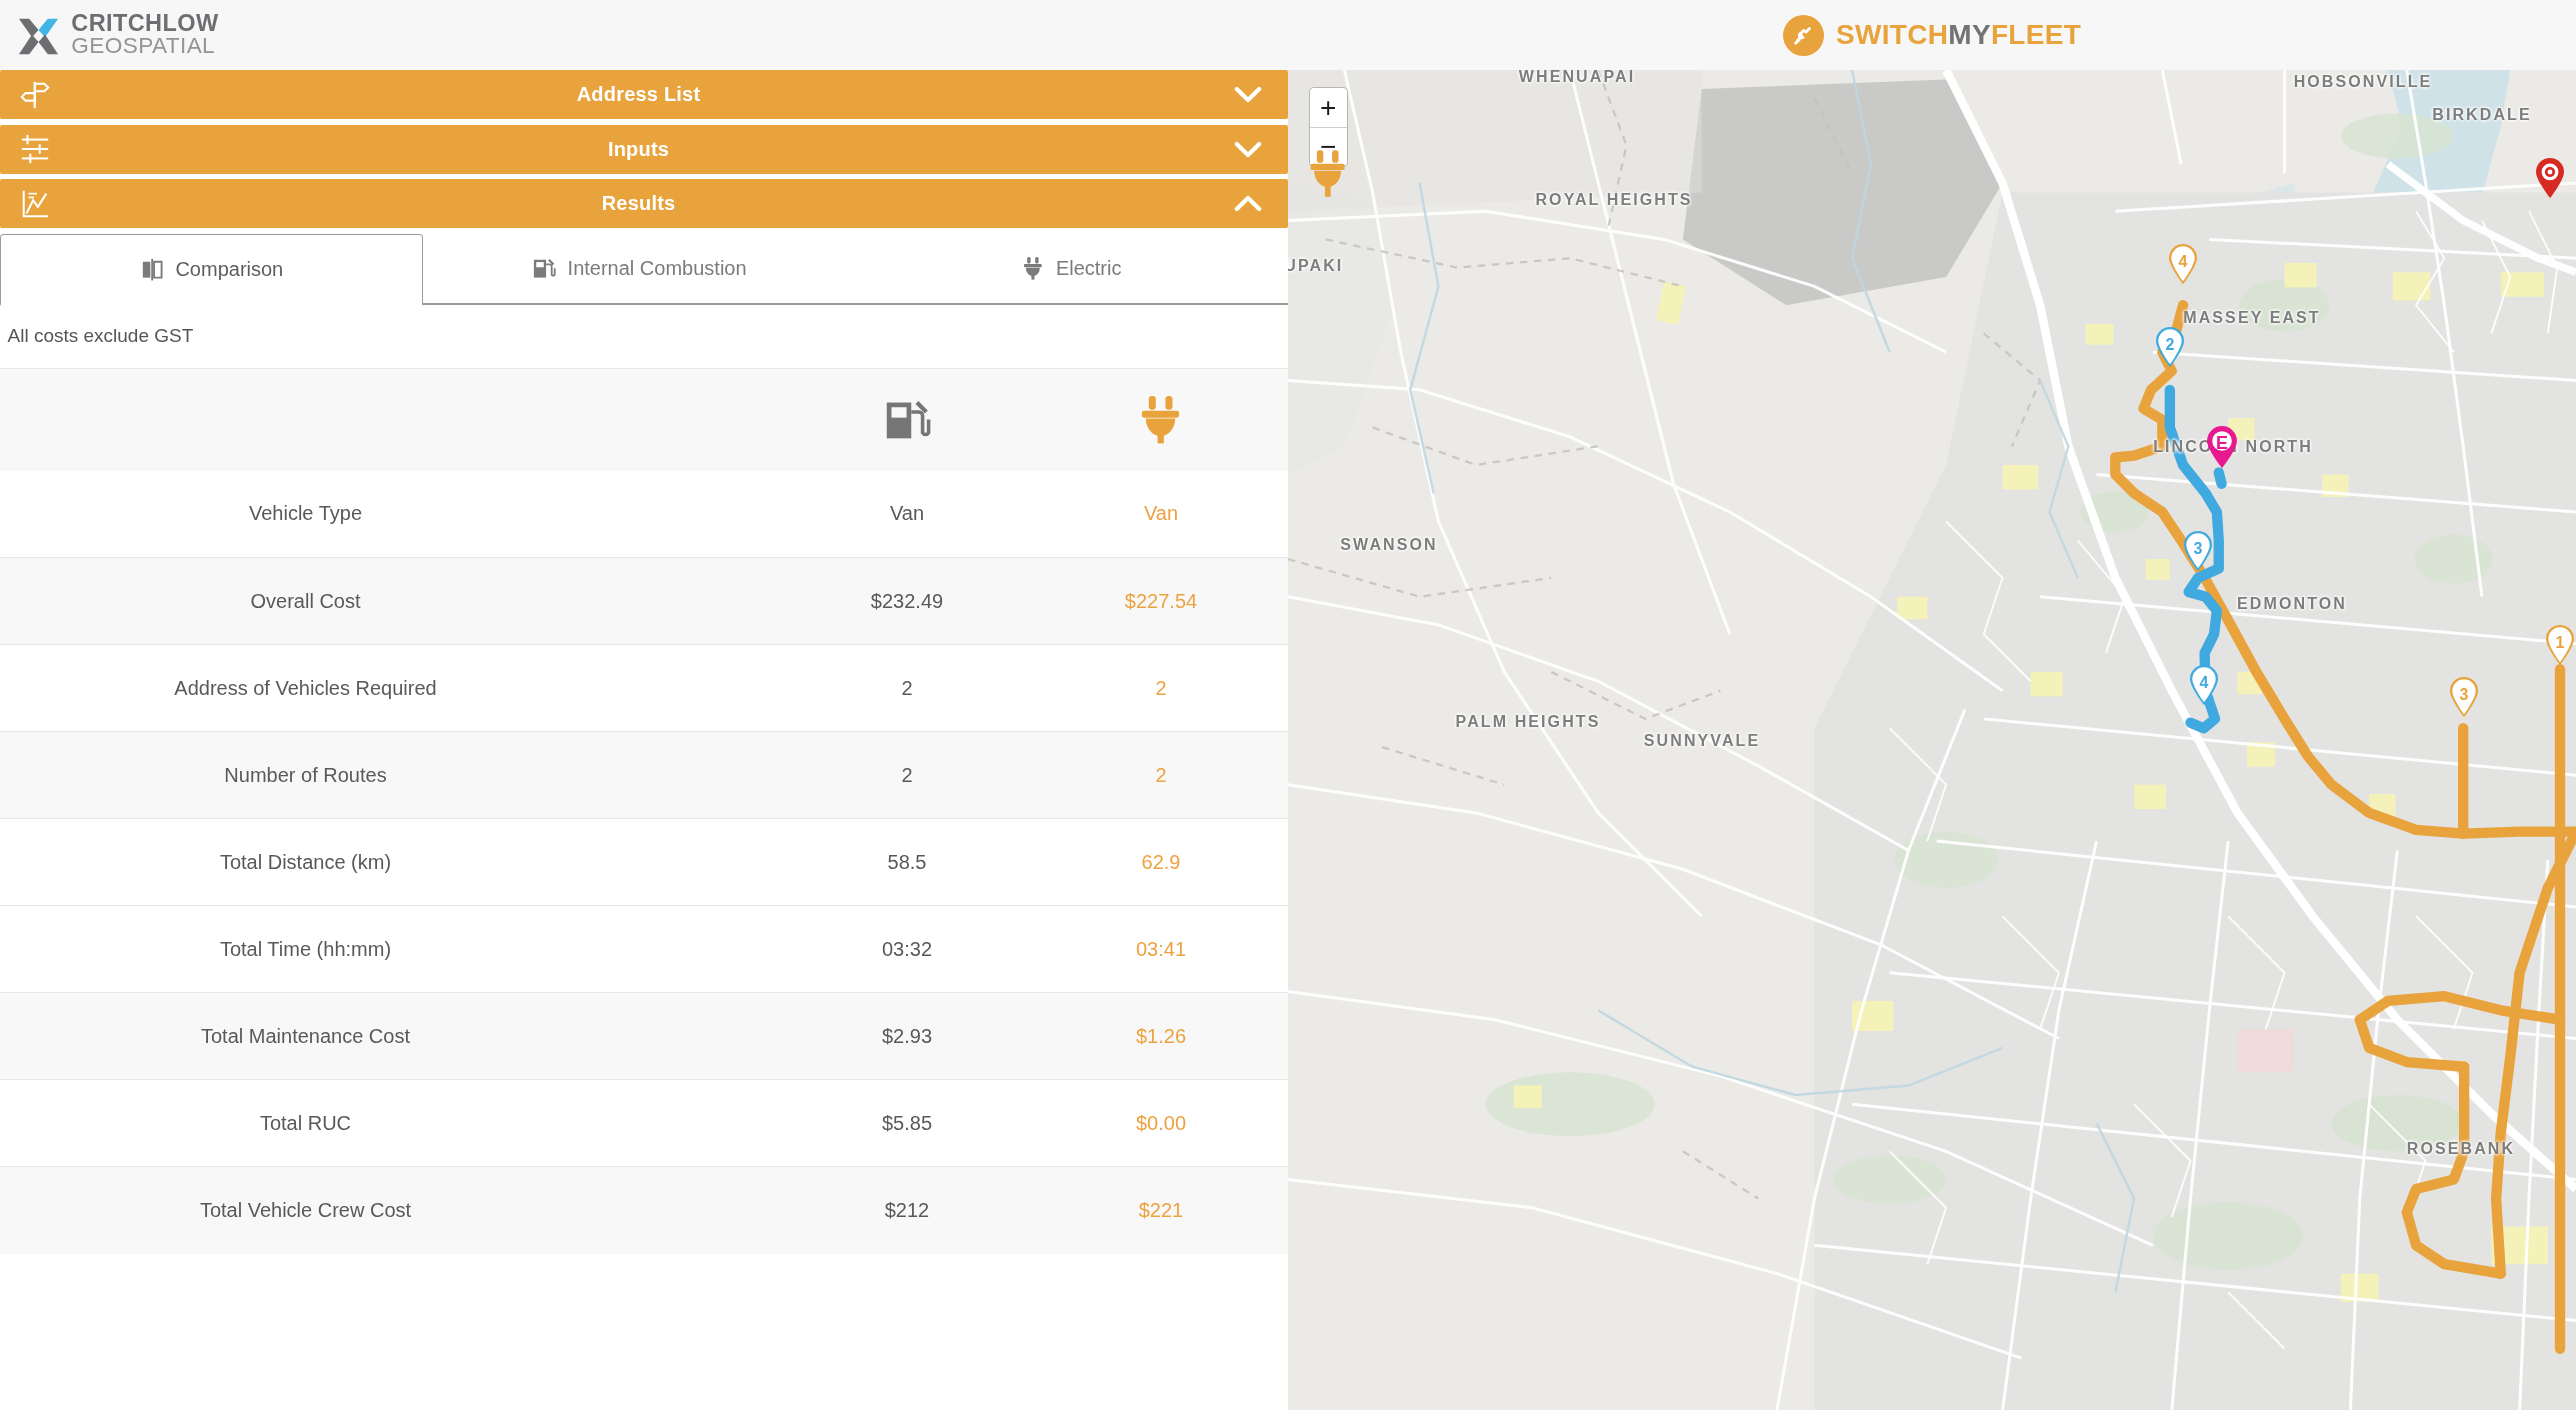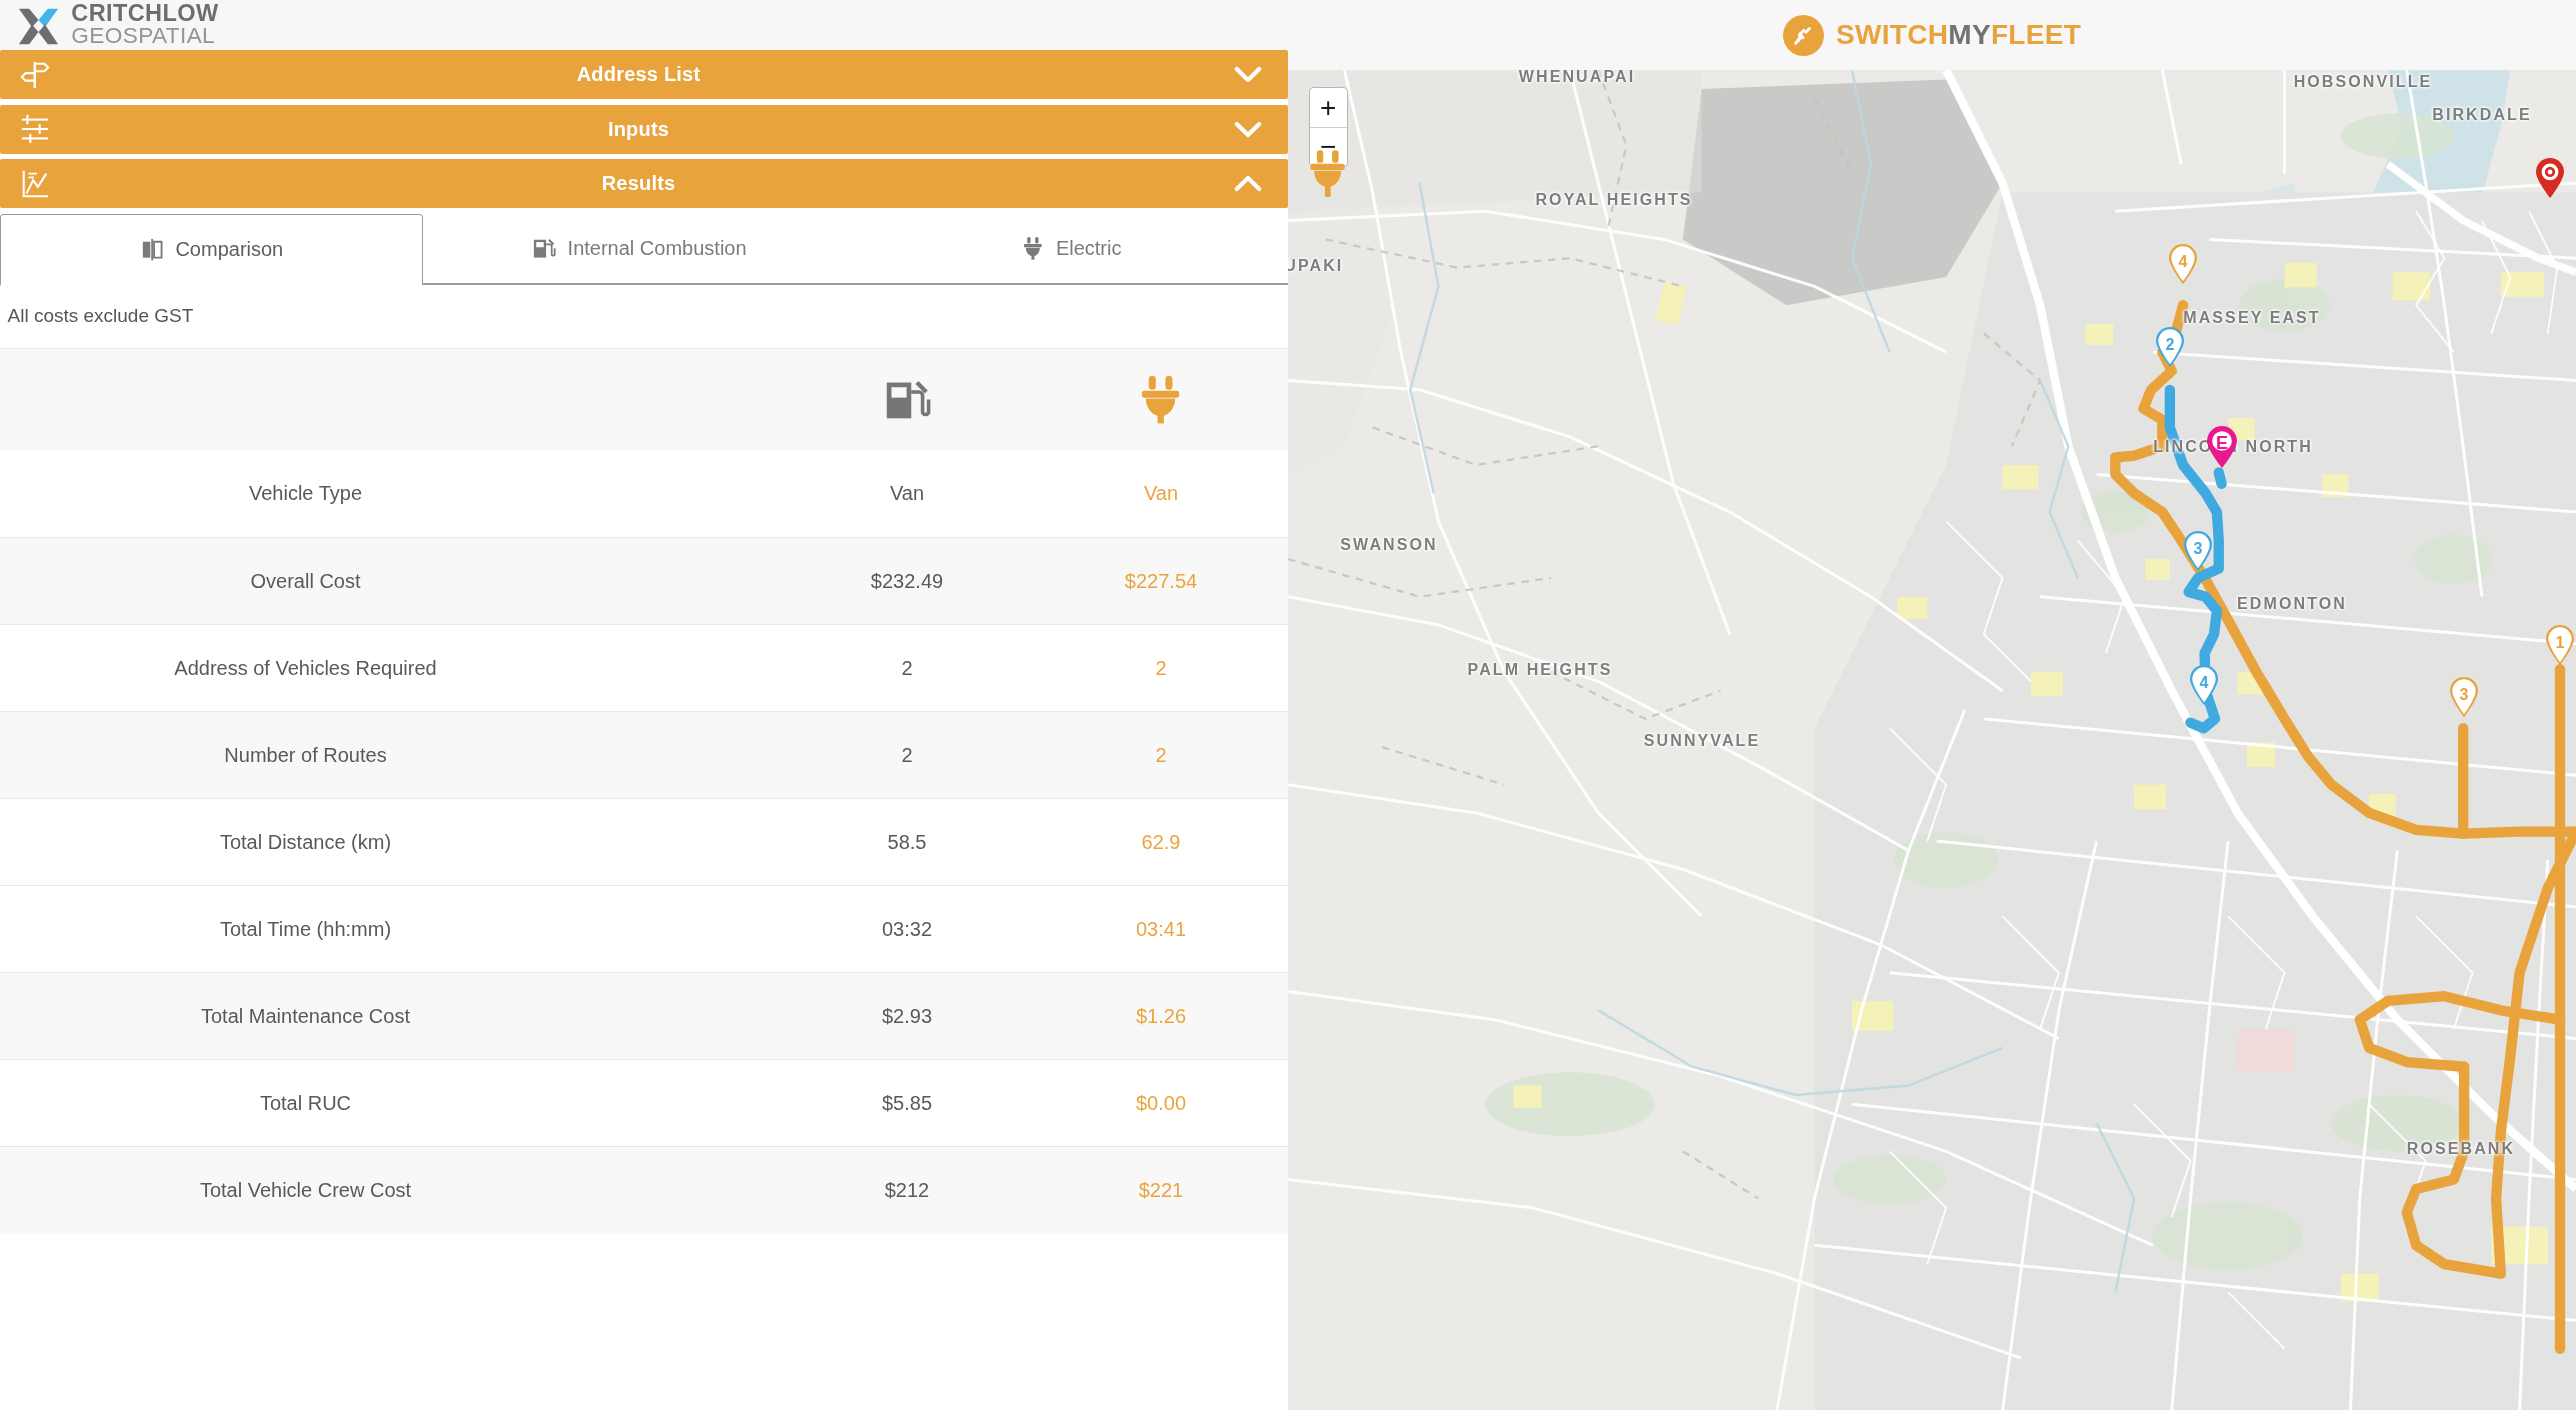--- a/index.html
+++ b/index.html
@@ -12,21 +12,21 @@
   #app { position: relative; width: 2576px; height: 1410px; display: flex; }
 
   
   #left-panel {
     width: 1288px; height: 1410px;
     background: #ffffff;
     position: relative;
     overflow: hidden;
   }
   #brand-bar {
-    height: 50px; background: #f7f7f7;
+    height: 70px; background: #f7f7f7;
     display: flex; align-items: center; padding-left: 17px;
   }
   .logo-wrap { display: flex; align-items: center; gap: 11.3px; }
   .logo-mark { width: 43px; height: 41px; }
   .logo-text { line-height: 1.0; }
   .logo-text .l1 {
     font-size: 23.5px; font-weight: bold; color: #6d6e71;
     letter-spacing: 0.4px; display: block;
   }
   .logo-text .l2 {
@@ -479,21 +479,21 @@
 
       <div class="map-label" style="left:289px; top:6.6px;">WHENUAPAI</div>
       <div class="map-label" style="left:1075px; top:12.2px;">HOBSONVILLE</div>
       <div class="map-label" style="left:1194px; top:45px;">BIRKDALE</div>
       <div class="map-label" style="left:326px; top:130px;">ROYAL HEIGHTS</div>
       <div class="map-label" style="left:19px; top:196px;">AUPAKI</div>
       <div class="map-label" style="left:964px; top:248px;">MASSEY EAST</div>
       <div class="map-label" style="left:945px; top:377px;">LINCOLN NORTH</div>
       <div class="map-label" style="left:101px; top:475px;">SWANSON</div>
       <div class="map-label" style="left:1004px; top:534px;">EDMONTON</div>
-      <div class="map-label" style="left:240px; top:600px;margin-left:12px;">PALM HEIGHTS</div>
+      <div class="map-label" style="left:240px; top:652px;">PALM HEIGHTS</div>
       <div class="map-label" style="left:414px; top:671px;">SUNNYVALE</div>
       <div class="map-label" style="left:1173px; top:1079px;">ROSEBANK</div>
 
       <div class="pin" style="left:1262px; top:132px;">
         <svg width="32" height="41" viewBox="0 0 34 44">
           <path d="M17 43 C17 43 32 24 32 15 A15 15 0 0 0 2 15 C2 24 17 43 17 43 Z" fill="#d62b23"></path>
           <circle cx="17" cy="15" r="9" fill="#fff"></circle>
           <circle cx="17" cy="15" r="5.5" fill="#d62b23"></circle>
           <circle cx="17" cy="15" r="2.6" fill="#fff"></circle>
         </svg>

